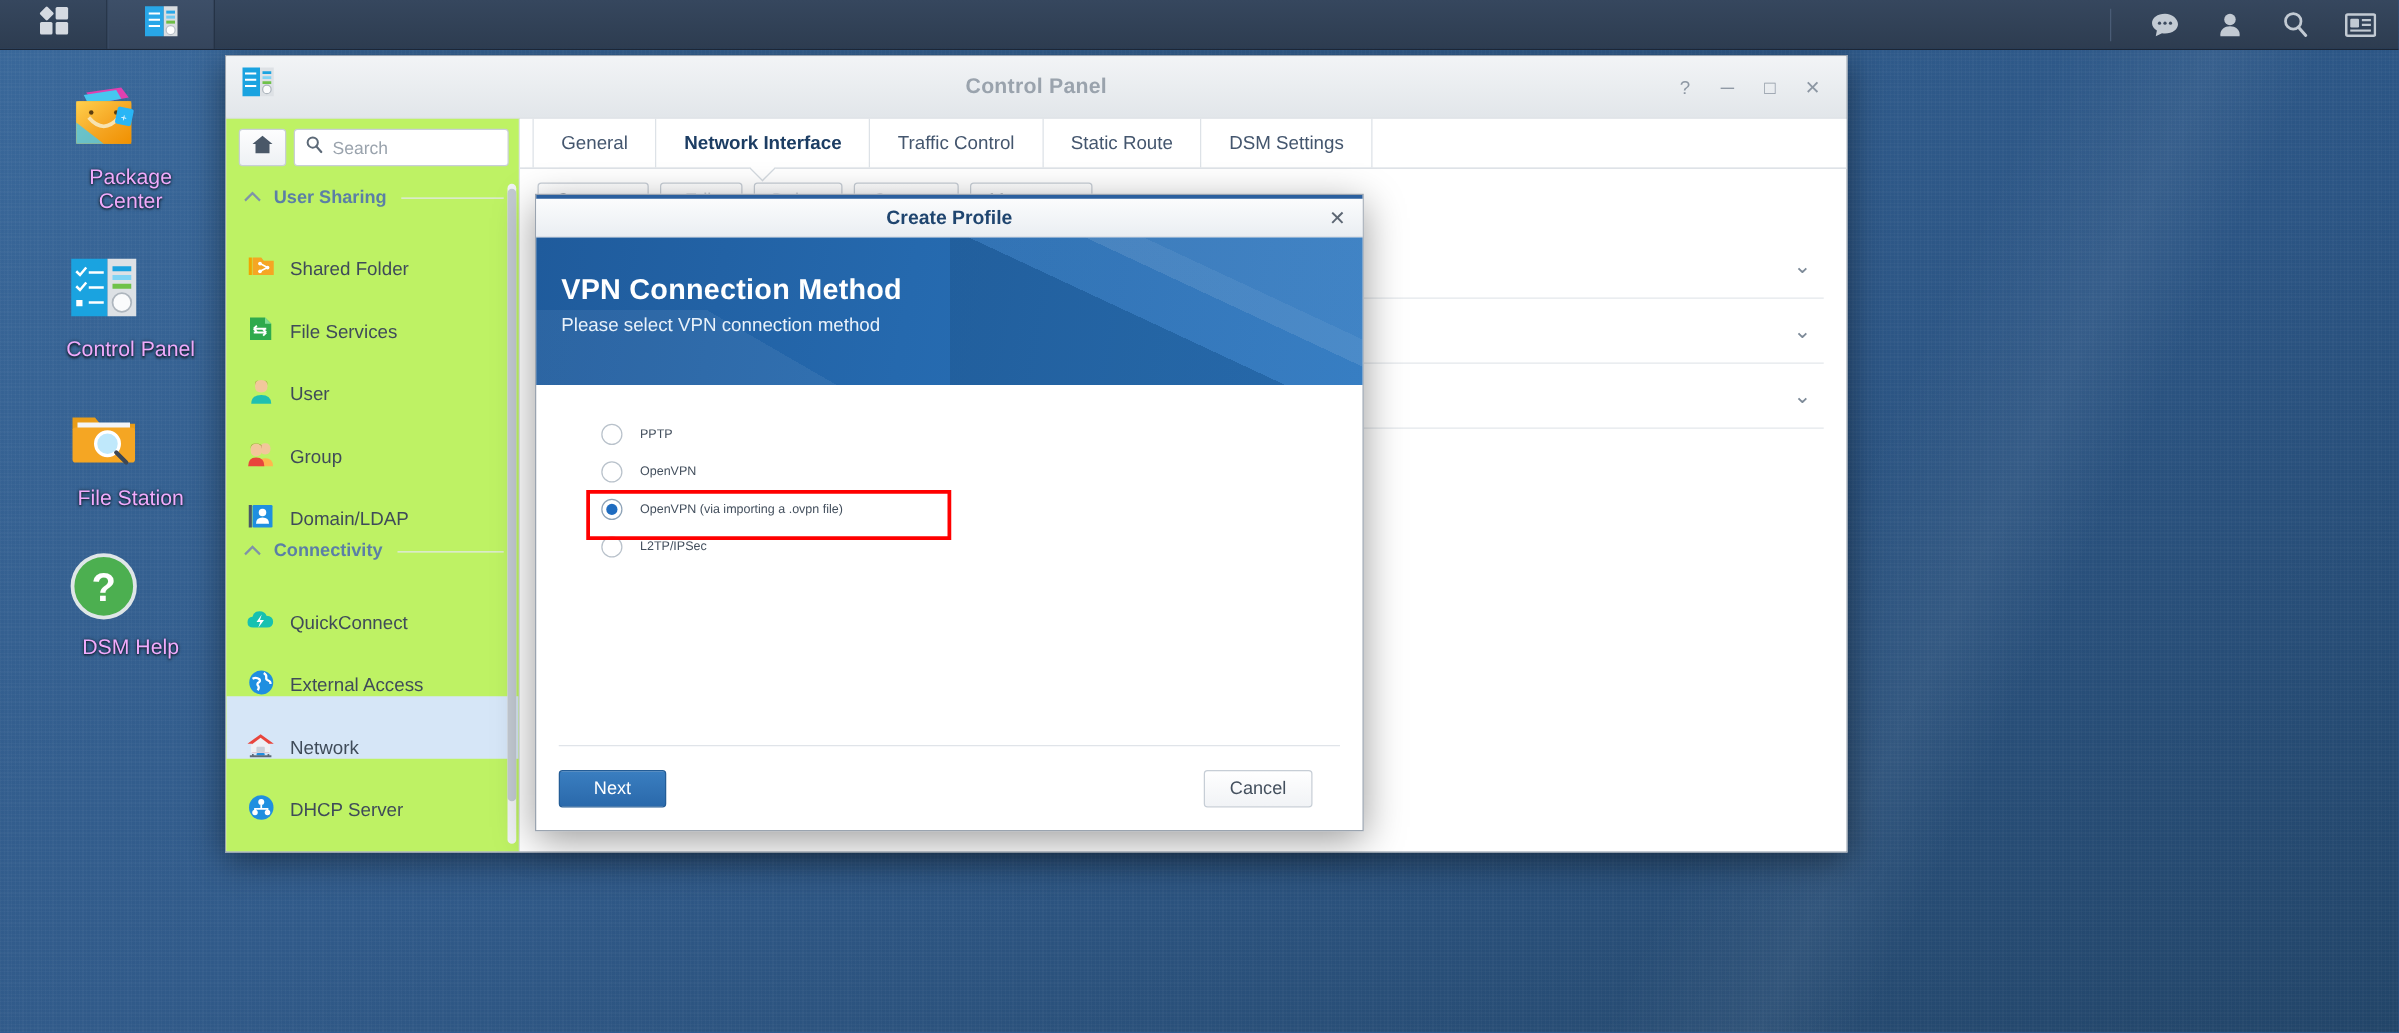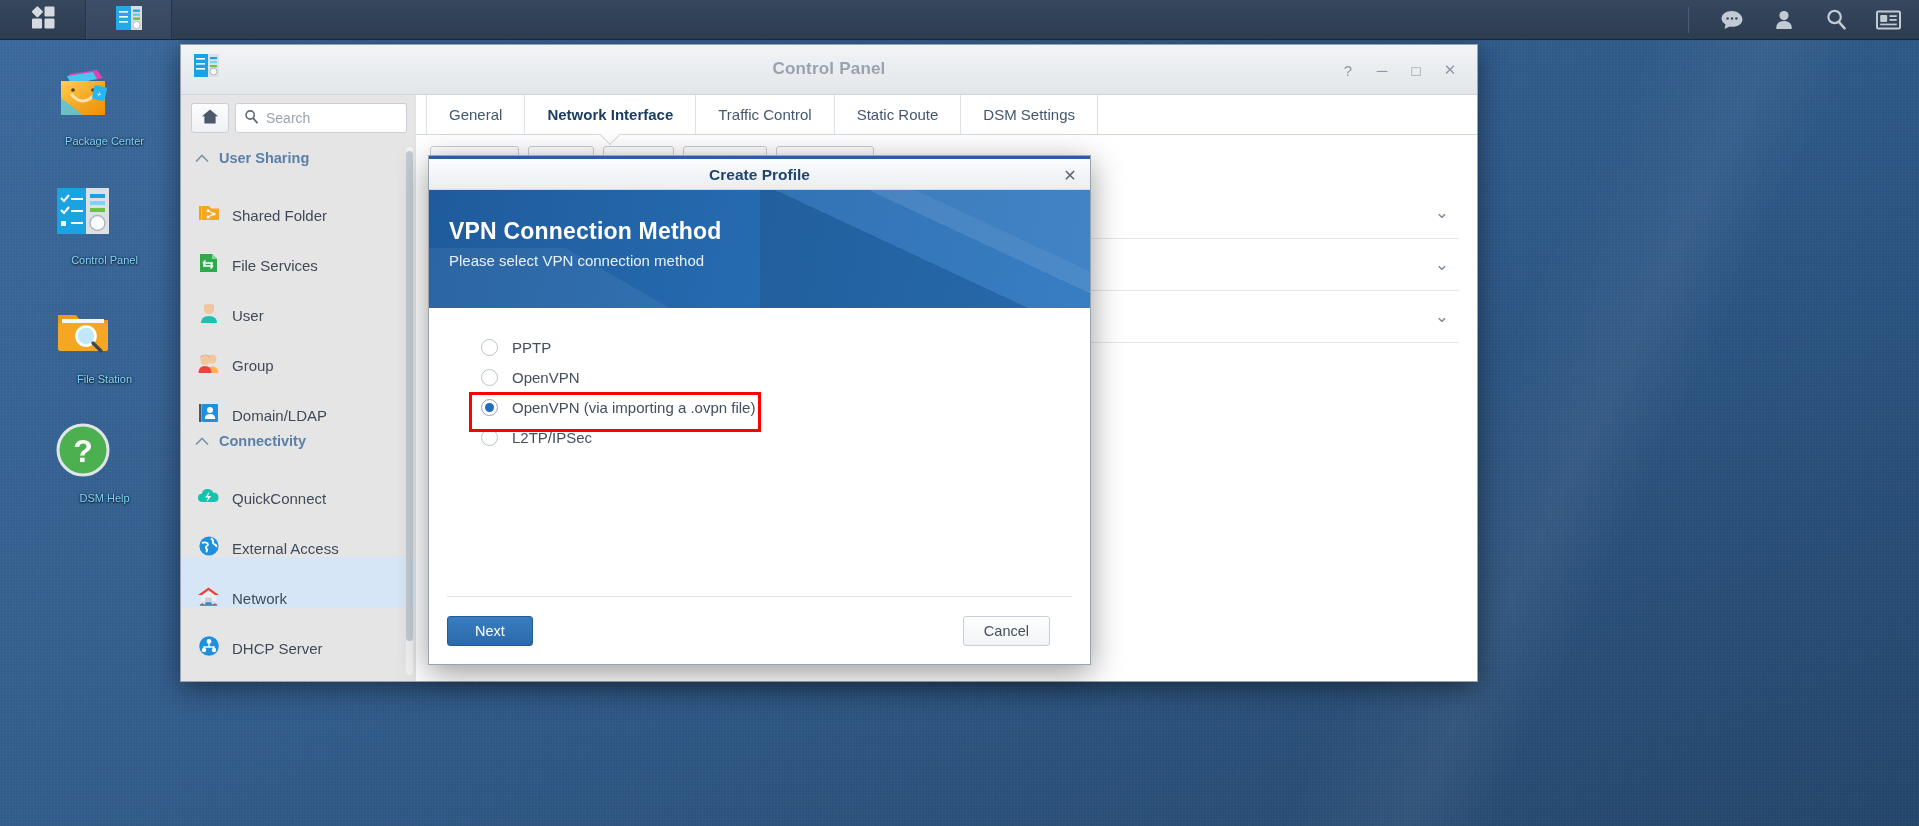--- a/index.html
+++ b/index.html
@@ -50,21 +50,21 @@
   #tray-sep { width: 1px; height: 26px; background: #4a5c76; margin-right: 4px; }
 
   
   #desk-icons { position: absolute; left: 0; top: 52px; width: 165px; z-index: 5; }
   .desk-icon {
     width: 165px; padding: 10px 0 6px; text-align: center; cursor: pointer;
     margin-bottom: 14px;
   }
   .desk-icon .glyph { height: 62px; display: flex; align-items: center; justify-content: center; }
   .desk-icon .caption {
-    color: #7dd3fc; font-size: 11px; line-height: 19px; margin-top: 8px;
+    color: #f0abfc; font-size: 17px; line-height: 19px; margin-top: 8px;
     text-shadow: 0 1px 2px rgba(0,0,0,.75), 0 0 3px rgba(0,0,0,.55);
     font-family: "Liberation Sans", sans-serif;
     padding-left: 44px;
   }
 
   
   #cp-window {
     position: absolute; left: 180px; top: 44px; width: 1298px; height: 638px;
     background: #ffffff;
     border: 1px solid #9aa4b0;
@@ -84,21 +84,21 @@
     letter-spacing: .2px;
   }
   #cp-winctrls { position: absolute; right: 10px; top: 12px; display: flex; gap: 0px; }
   .wc { width: 34px; height: 26px; display: flex; align-items: center; justify-content: center;
         color: #8d97a3; font-size: 15px; cursor: pointer; }
 
   #cp-body { flex: 1; display: flex; min-height: 0; }
 
   
   #cp-sidebar {
-    width: 235px; flex: 0 0 235px; background: #e5e5e5;
+    width: 235px; flex: 0 0 235px; background: #bef264;
     border-right: 1px solid #dfe3e8; position: relative; overflow: hidden;
   }
   #sb-top { display: flex; gap: 6px; padding: 8px 8px 8px 10px; align-items: center; }
   #home-btn {
     width: 38px; height: 30px; border: 1px solid #c8cfd6; border-radius: 3px;
     background: linear-gradient(180deg,#fdfdfe 0%, #eef1f4 100%);
     display: flex; align-items: center; justify-content: center; cursor: pointer;
   }
   #search-box {
     flex: 1; height: 30px; border: 1px solid #c8cfd6; border-radius: 3px; background: #fff;
@@ -198,21 +198,21 @@
   }
   .radio {
     width: 17px; height: 17px; flex: 0 0 17px; border-radius: 50%;
     border: 1px solid #b9c2cb; background: #fff; position: relative;
   }
   .radio.checked { border-color: #8fa4b8; }
   .radio.checked::after {
     content: ""; position: absolute; left: 3px; top: 3px; width: 9px; height: 9px;
     border-radius: 50%; background: #1f6cc0;
   }
-  .radio-label { font-size: 15px; color: #434f5d; }
+  .radio-label { font-size: 10px; color: #434f5d; }
   #highlight-box {
     position: absolute; left: 40px; top: 84px; width: 292px; height: 40px;
     border: 3px solid #ff0000; pointer-events: none;
   }
   #modal-footer {
     flex: 0 0 68px; height: 68px; border-top: 1px solid #e0e4e9;
     display: flex; align-items: center; justify-content: space-between; gap: 12px; padding-right: 22px;
     margin: 0 18px;
   }
   .mbtn {

